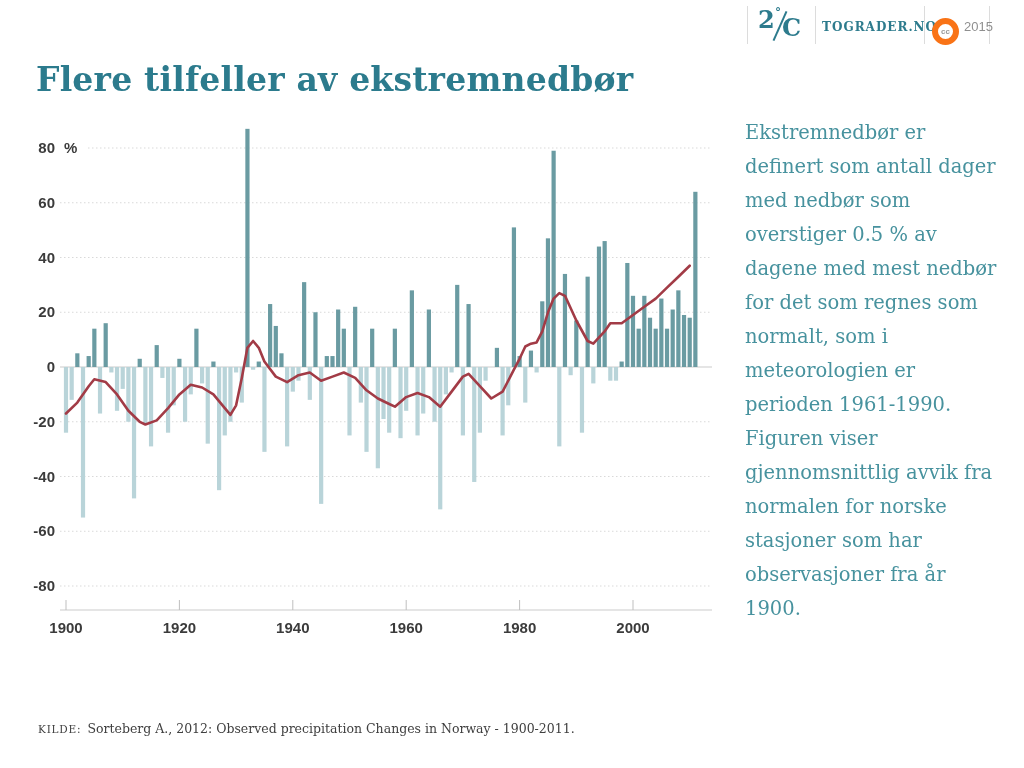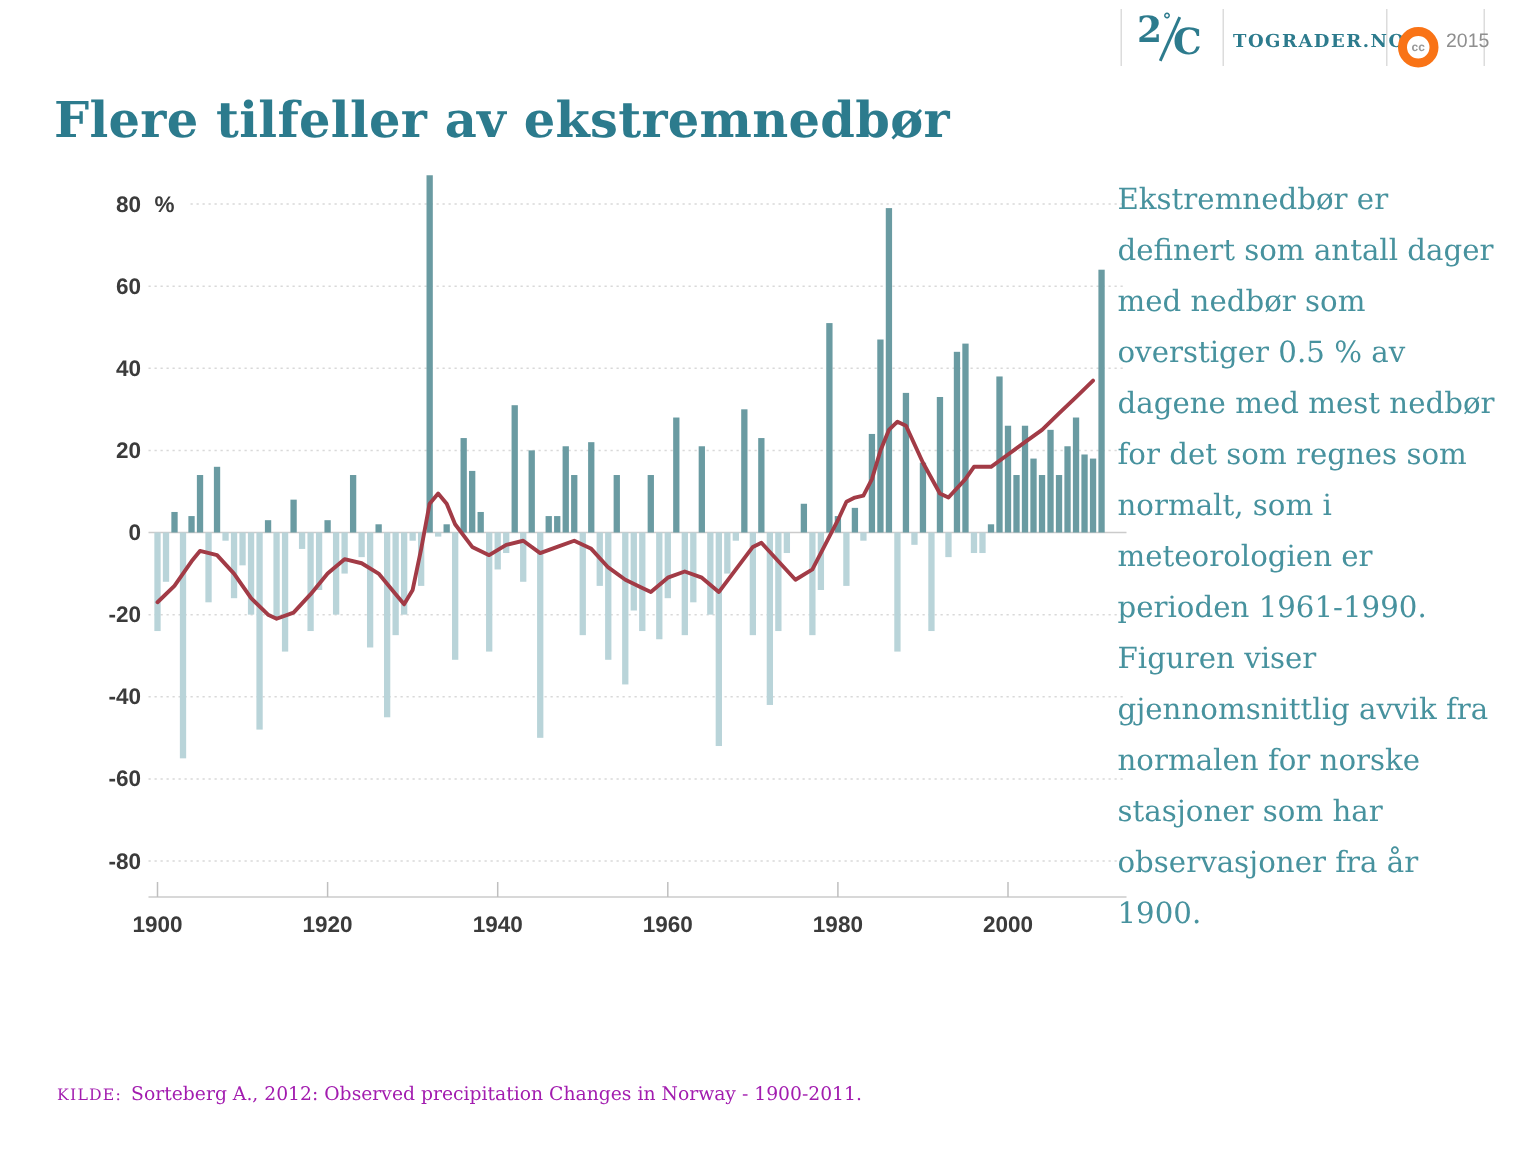--- a/index.html
+++ b/index.html
@@ -21,28 +21,28 @@
   #license{position:absolute;left:932px;top:18px;color:#8f8f8f;font-size:13px;}
   #license .cc-circle{display:inline-block;width:15px;height:15px;border:6px solid #f97316;
         border-radius:50%;font-size:8px;line-height:15px;text-align:center;color:#9a9a9a;
         vertical-align:-3px;margin-right:5px;font-weight:bold;letter-spacing:0;}
 
   
   #page-title{position:absolute;left:36px;top:38px;font-family:"DejaVu Serif",serif;
         font-size:33px;font-weight:600;color:#2c7b8d;letter-spacing:0.2px;}
 
   
-  #chart{position:absolute;left:0;top:100px;width:730px;height:560px;padding-left:39px;}
+  #chart{position:absolute;left:0;top:112px;width:730px;height:560px;}
 
   
   #description{position:absolute;left:745px;top:116px;width:252px;
         font-family:"DejaVu Serif",serif;font-size:19.5px;line-height:34px;color:#47929e;}
 
   
-  #source{position:absolute;left:38px;top:721px;color:#a21caf;font-size:12.5px;
+  #source{position:absolute;left:38px;top:721px;color:#404040;font-size:12.5px;
         font-family:"DejaVu Serif",serif;}
   #source .kilde{font-size:10.5px;letter-spacing:0.8px;margin-right:6px;}
 </style>
 </head>
 <body>
 
 <div id="page">
 
   <div class="hdr-divider" style="left:747px"></div>
   <div class="hdr-divider" style="left:815px"></div>

